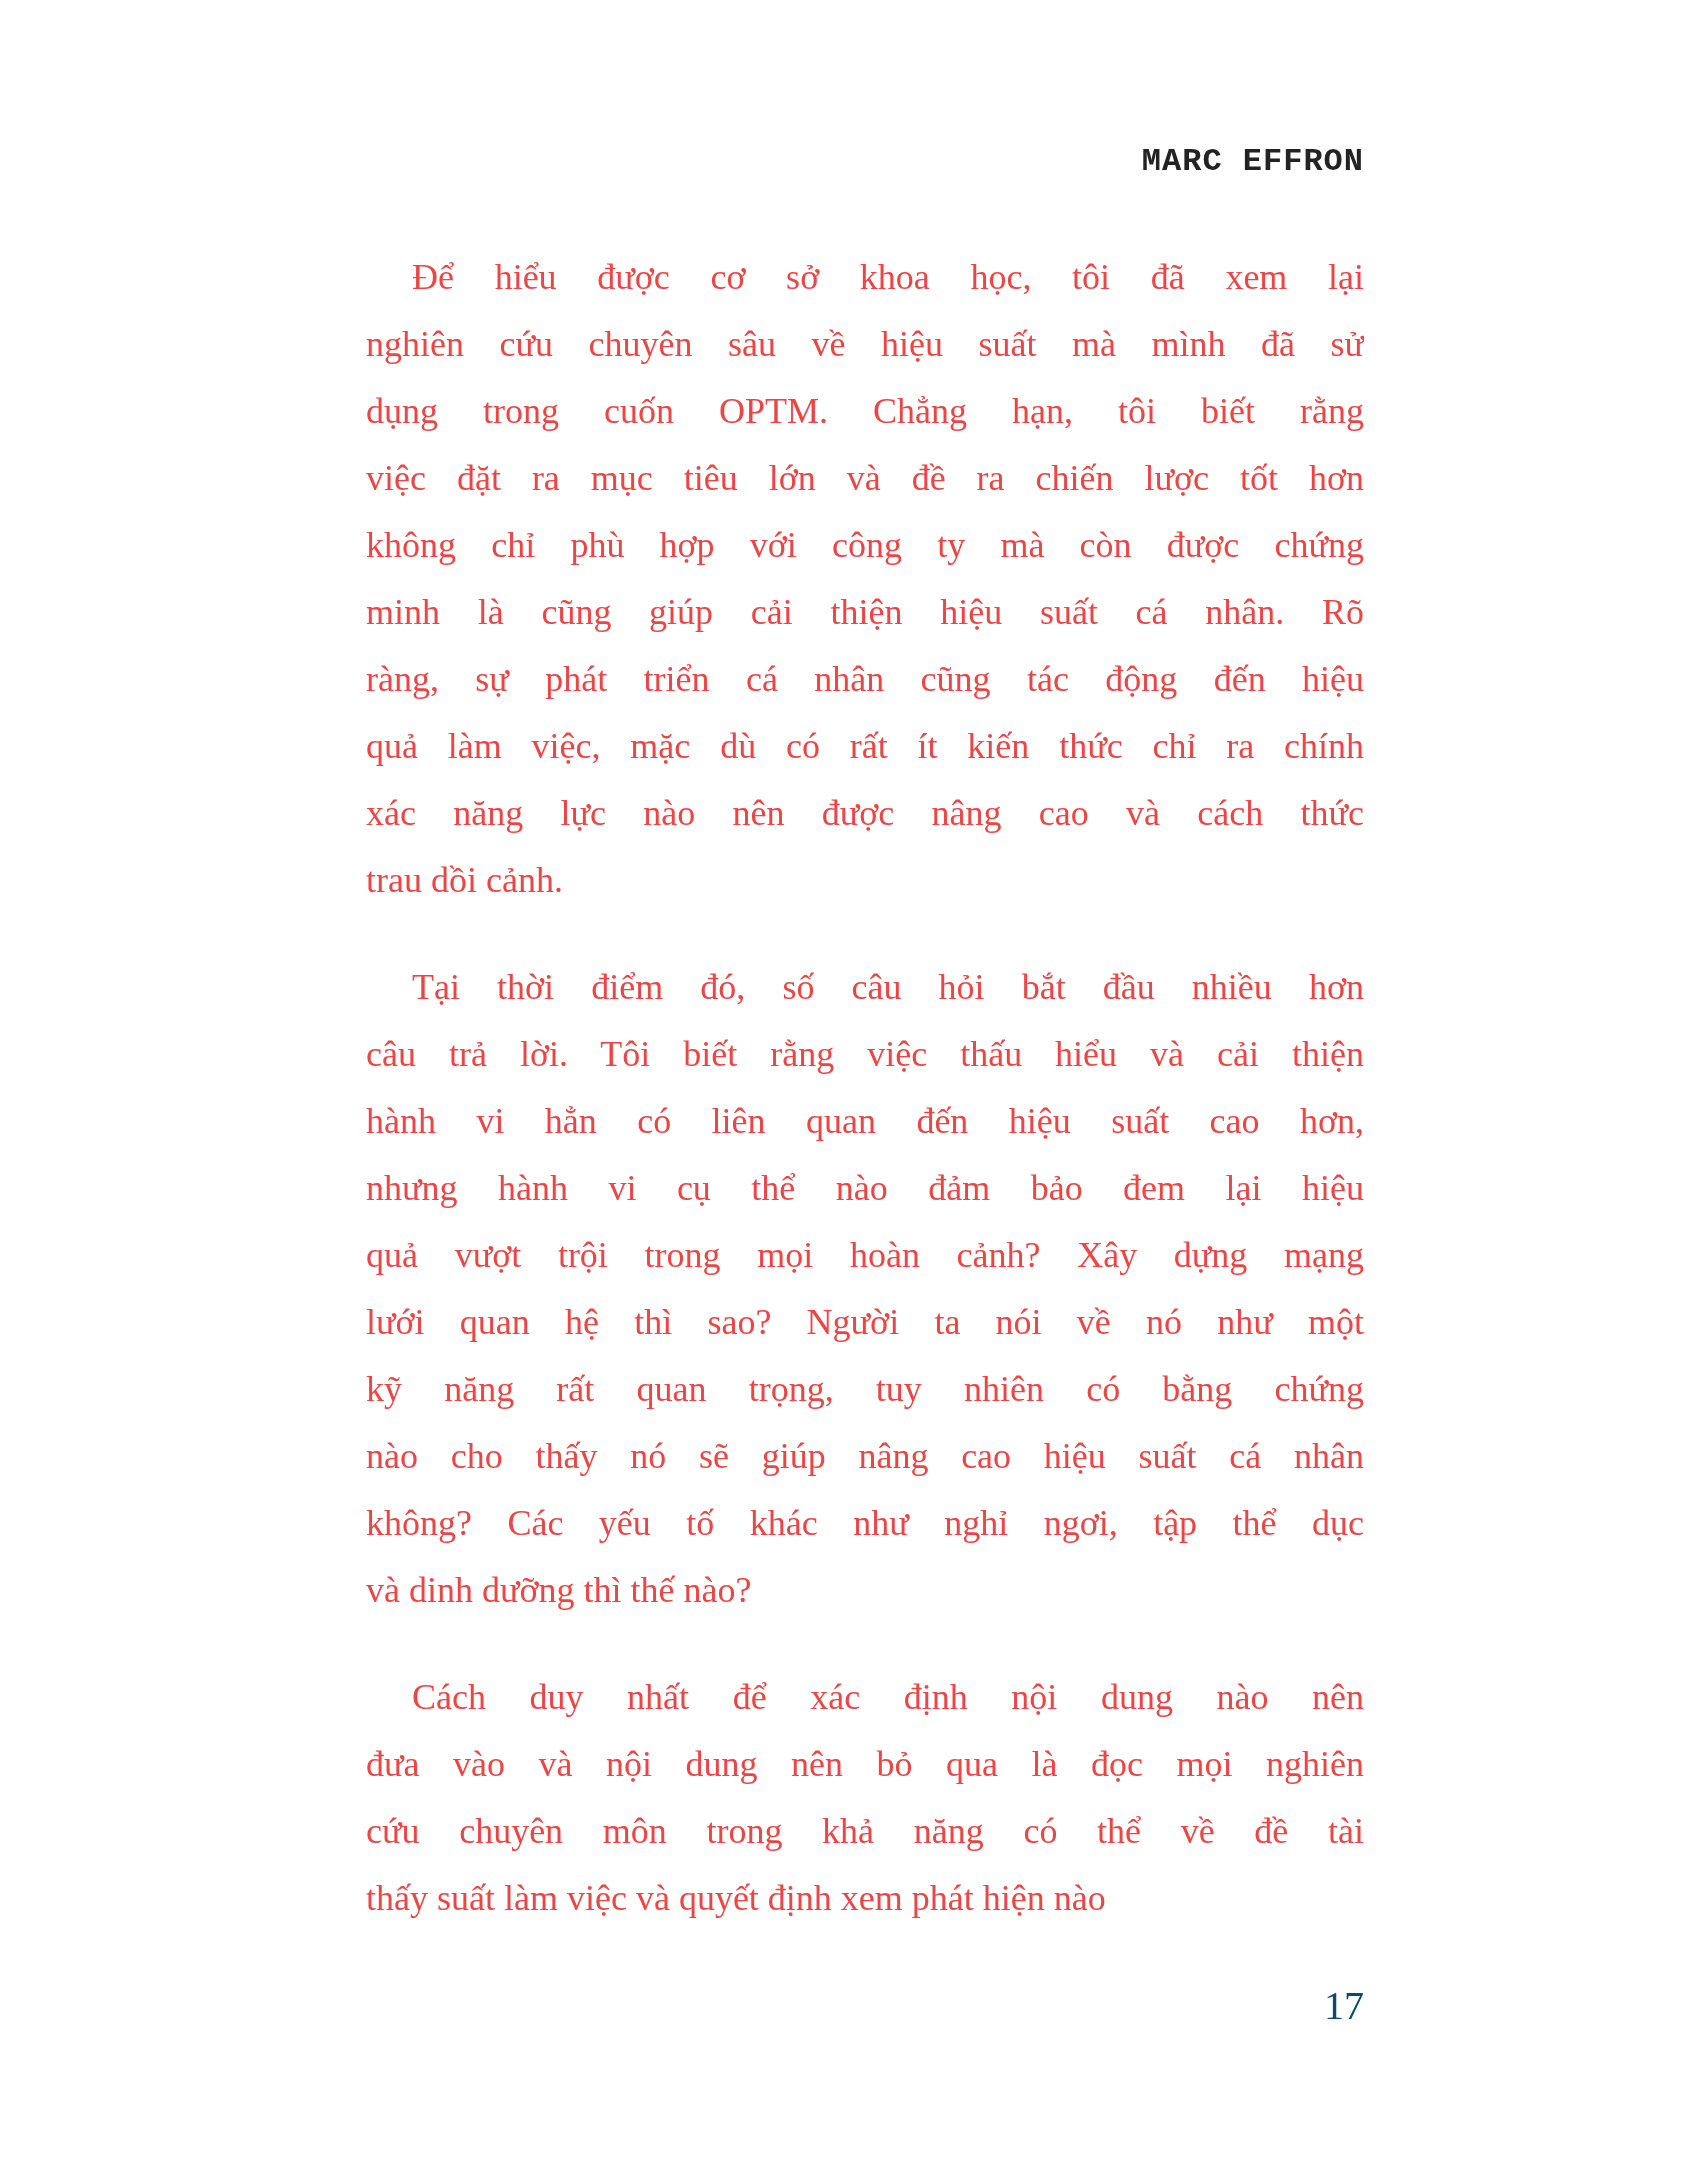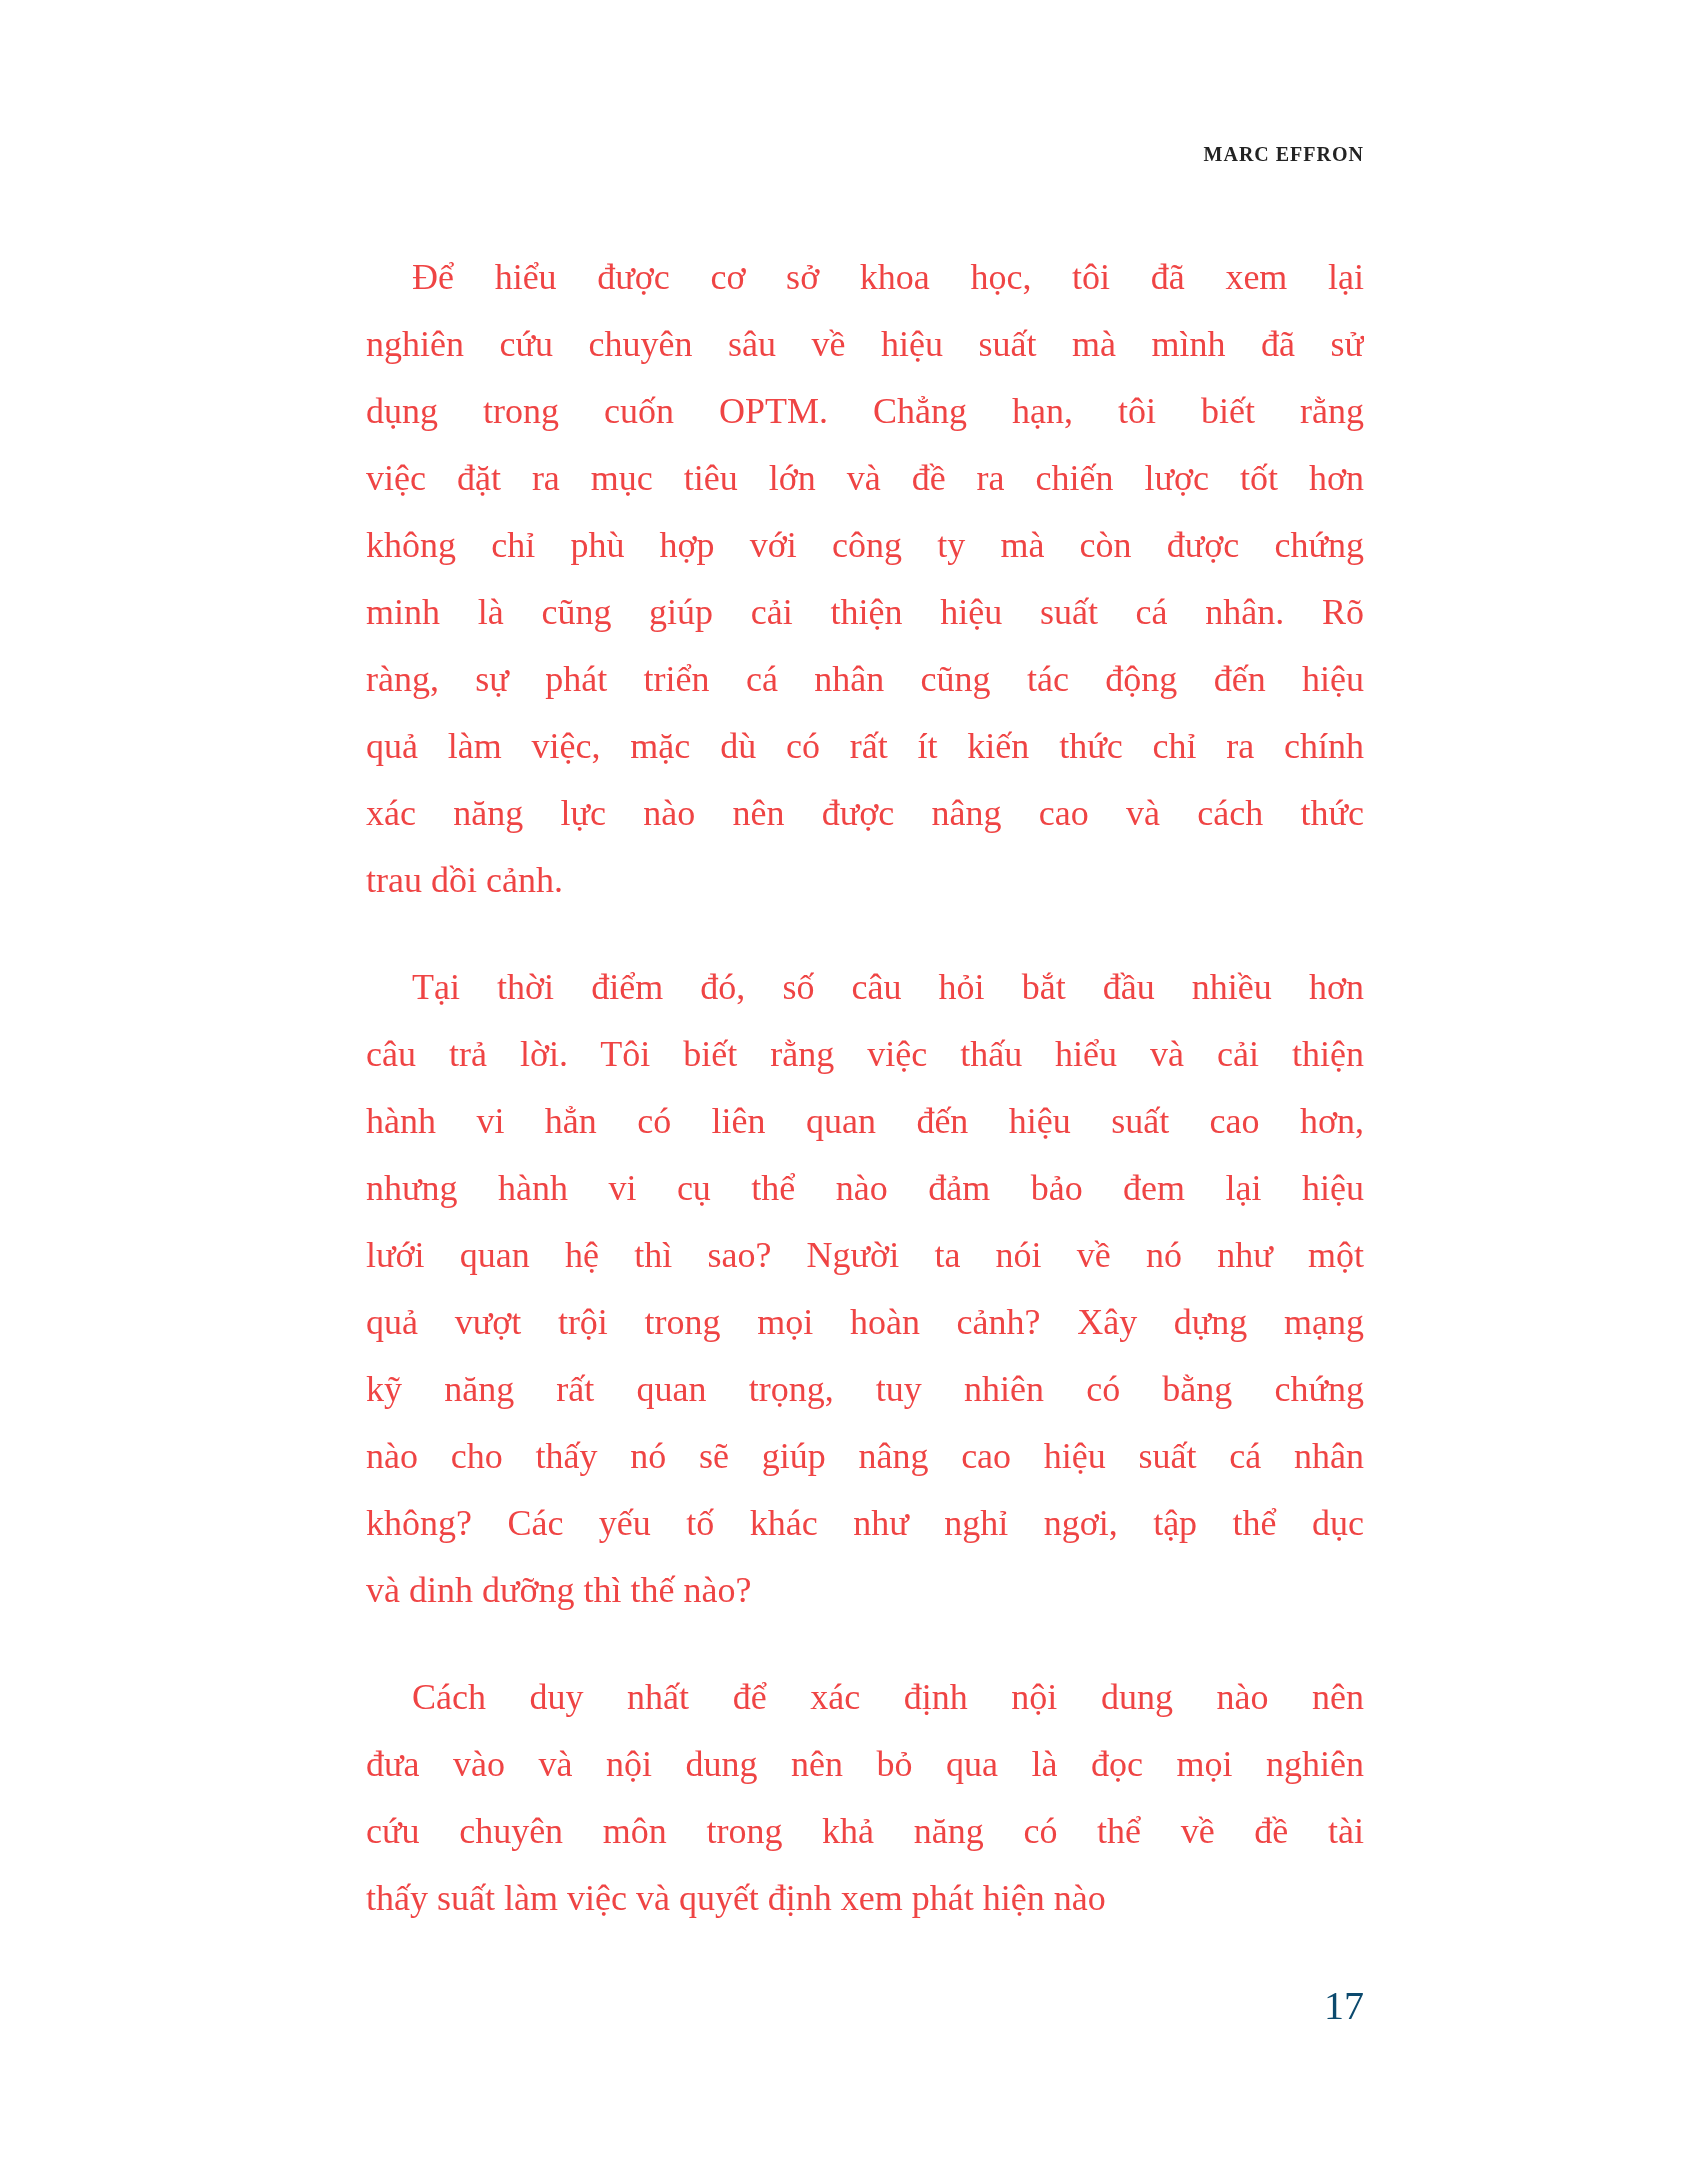--- a/index.html
+++ b/index.html
@@ -13,23 +13,23 @@
     height: 2178px;
     background: #ffffff;
     overflow: hidden;
   }
   .running-head {
     position: absolute;
     top: 143px;
     left: 366px;
     width: 998px;
     text-align: right;
-    font-family: Liberation Serif, serif;
+    font-family: Liberation Mono, monospace;
     font-weight: bold;
-    font-size: 20px;
+    font-size: 32px;
     letter-spacing: 1px;
     color: #232323;
   }
   .body-col {
     position: absolute;
     left: 366px;
     top: 244px;
     width: 998px;
     font-family: "Liberation Serif", "DejaVu Serif", serif;
     font-size: 36px;
@@ -79,22 +79,22 @@
         <div class="line">ràng, sự phát triển cá nhân cũng tác động đến hiệu</div>
         <div class="line">quả làm việc, mặc dù có rất ít kiến thức chỉ ra chính</div>
         <div class="line">xác năng lực nào nên được nâng cao và cách thức</div>
         <div class="line last">trau dồi cảnh.</div>
       </div>
       <div class="para">
         <div class="line first">Tại thời điểm đó, số câu hỏi bắt đầu nhiều hơn</div>
         <div class="line">câu trả lời. Tôi biết rằng việc thấu hiểu và cải thiện</div>
         <div class="line">hành vi hẳn có liên quan đến hiệu suất cao hơn,</div>
         <div class="line">nhưng hành vi cụ thể nào đảm bảo đem lại hiệu</div>
+        <div class="line">quả vượt trội trong mọi hoàn cảnh? Xây dựng mạng</div>
         <div class="line">lưới quan hệ thì sao? Người ta nói về nó như một</div>
-        <div class="line">quả vượt trội trong mọi hoàn cảnh? Xây dựng mạng</div>
         <div class="line">kỹ năng rất quan trọng, tuy nhiên có bằng chứng</div>
         <div class="line">nào cho thấy nó sẽ giúp nâng cao hiệu suất cá nhân</div>
         <div class="line">không? Các yếu tố khác như nghỉ ngơi, tập thể dục</div>
         <div class="line last">và dinh dưỡng thì thế nào?</div>
       </div>
       <div class="para">
         <div class="line first">Cách duy nhất để xác định nội dung nào nên</div>
         <div class="line">đưa vào và nội dung nên bỏ qua là đọc mọi nghiên</div>
         <div class="line">cứu chuyên môn trong khả năng có thể về đề tài</div>
         <div class="line last">thấy suất làm việc và quyết định xem phát hiện nào</div>

